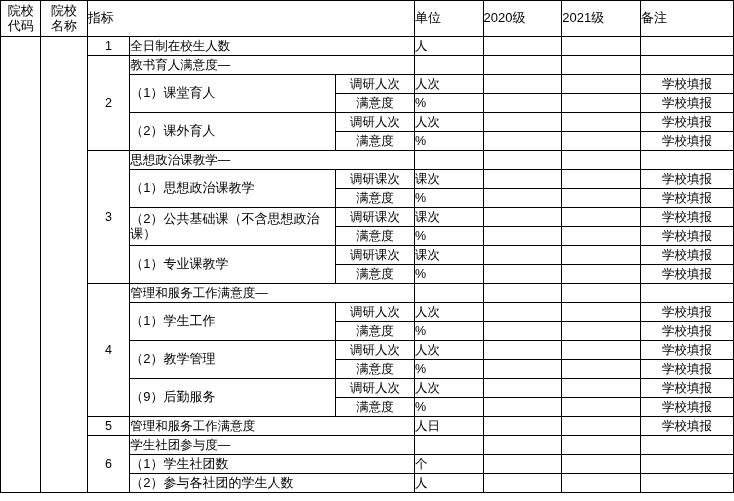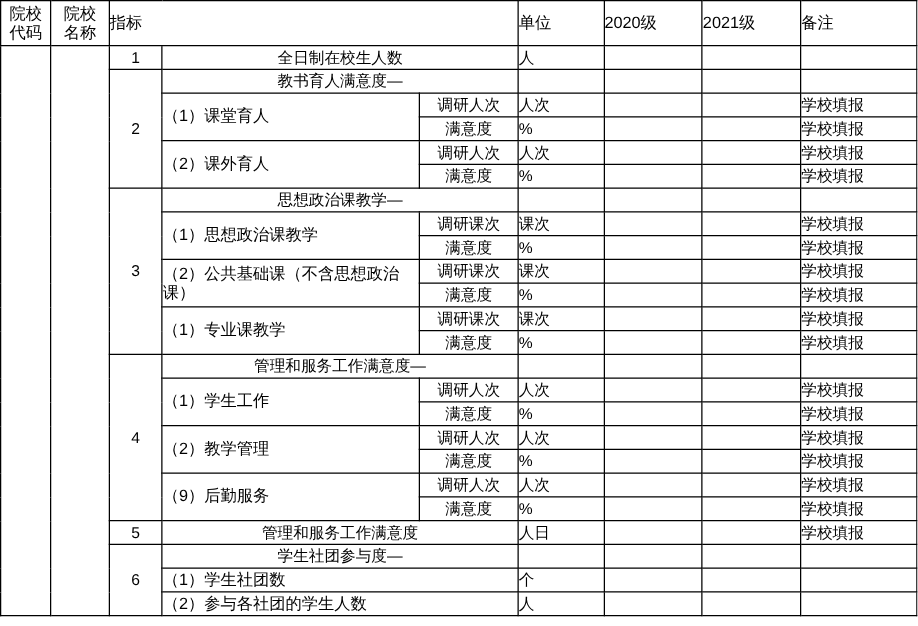--- a/index.html
+++ b/index.html
@@ -36,21 +36,21 @@
     text-align: center;
     font-size: 13px;
     padding: 1px;
     line-height: 1.15;
   }
   .num {
     text-align: center;
     font-size: 12.5px;
   }
   .ind {
-    text-align: center;
+    text-align: left;
     padding-left: 4px;
     font-size: 12.5px;
     white-space: normal;
   }
   .ind2 {
     text-align: left;
     padding-left: 16px;
     font-size: 13px;
     white-space: normal;
   }
@@ -58,21 +58,21 @@
     text-align: center;
     padding-left: 3px;
     font-size: 12.5px;
   }
   .unit {
     text-align: left;
     padding-left: 3px;
     font-size: 12.5px;
   }
   .note {
-    text-align: left;
+    text-align: center;
     font-size: 12.5px;
   }
   .blank { }
   .r-h { height: 19px; }
   .r-two { height: 36px; }
   col.c-code { width: 40px; }
   col.c-name { width: 46px; }
   col.c-no { width: 42px; }
   col.c-ind { width: 204px; }
   col.c-sub { width: 78px; }

